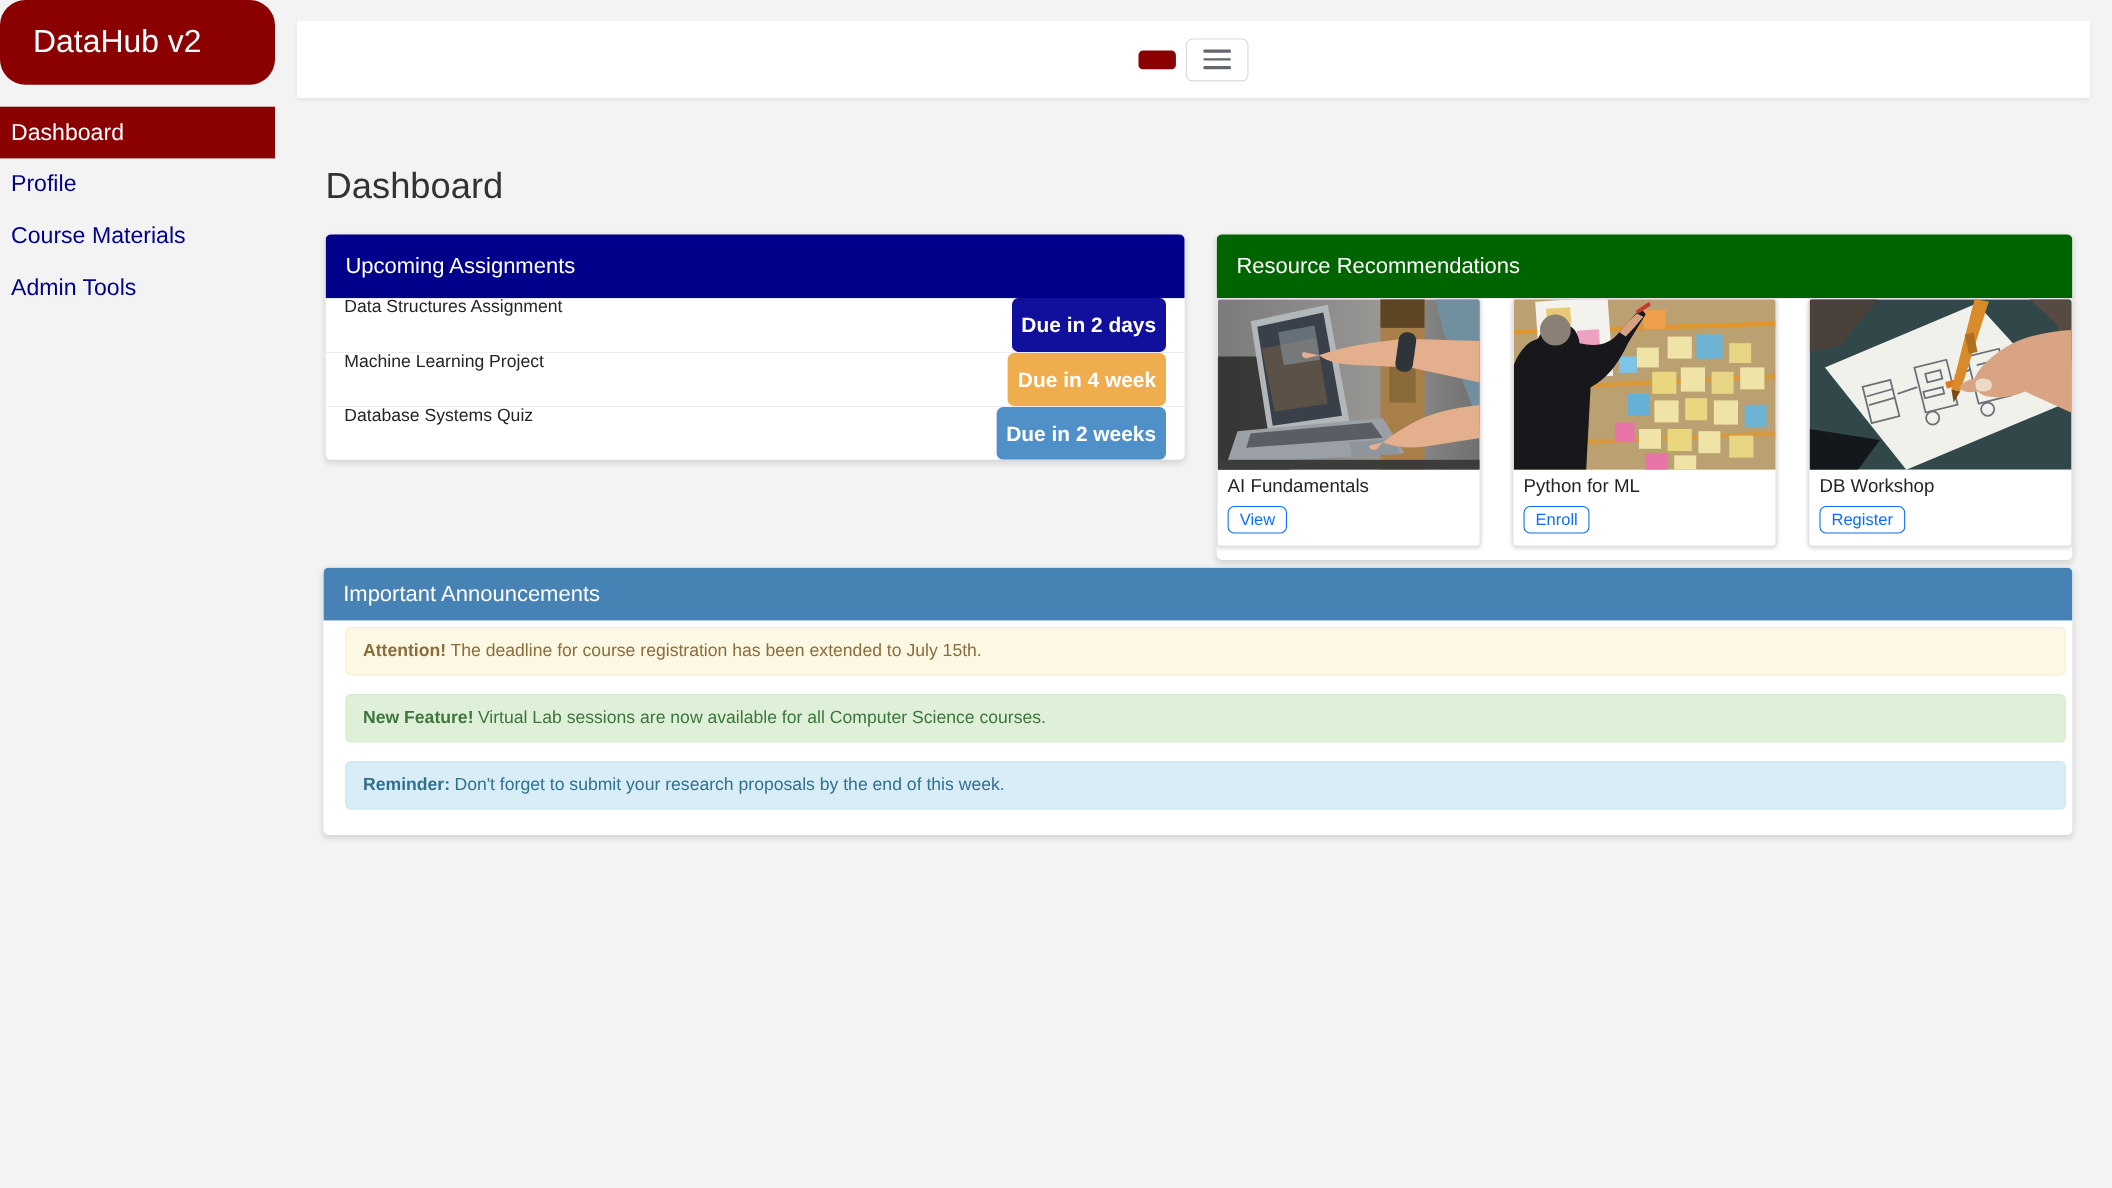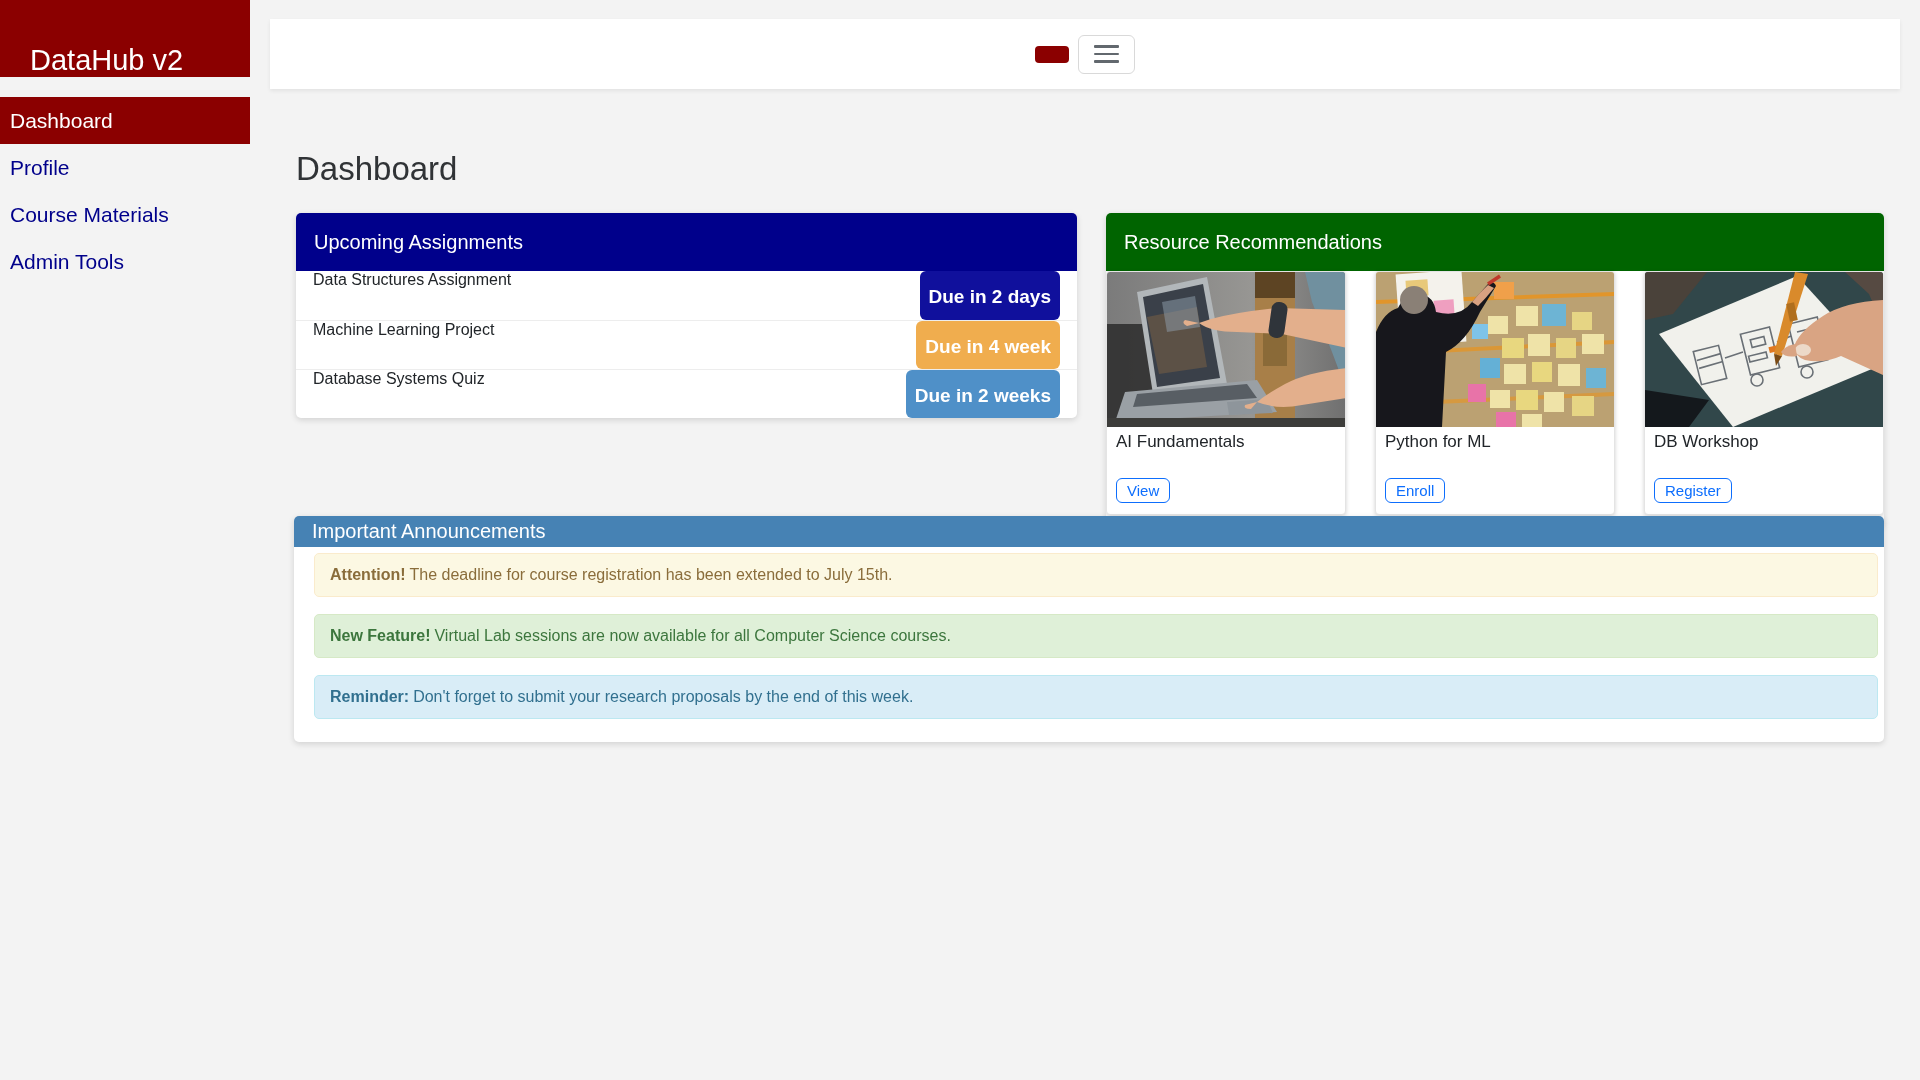--- a/index.html
+++ b/index.html
@@ -8,21 +8,21 @@
     position: relative;
     background: #f3f3f3;
     font-family: "Liberation Sans", "DejaVu Sans", sans-serif;
     color: #212529;
     overflow: hidden;
   }
 
   
   .sidebar-header {
     position: absolute; left: 0; top: 0; width: 250px; height: 77px;
-    background: #8B0000; display: flex; align-items: flex-end; padding-left: 30px;
+    background: #8B0000; display: flex; align-items: center; padding-left: 30px; border-radius: 23px;
   }
   .sidebar-header .brand { color: #ffffff; font-size: 29px; font-weight: 400; }
   .side-nav { position: absolute; left: 0; top: 97px; width: 250px; list-style: none; }
   .side-nav li { height: 47px; display: flex; align-items: center; padding-left: 10px; cursor: pointer; }
   .side-nav li .nav-label { font-size: 21px; color: #00008B; }
   .side-nav li.active { background: #8B0000; }
   .side-nav li.active .nav-label { color: #ffffff; }
 
   
   .topbar {
@@ -62,30 +62,30 @@
   
   .resources-card { position: absolute; left: 1106px; top: 213px; width: 778px; }
   .resources-card .card-header { background: #006400; }
   .resources-row { display: flex; gap: 29px; padding: 0 0 12px 0; }
   .resource-card {
     width: 240px; background: #fff; border: 1px solid #e4e4e4; border-radius: 4px;
     box-shadow: 0 1px 4px rgba(0,0,0,0.18); overflow: hidden;
   }
   .resource-card svg { display: block; width: 240px; height: 155px; }
   .resource-body { padding: 5px 9px 11px 9px; }
-  .resource-title { font-size: 17px; font-weight: 400; margin-bottom: 26px; color: #212529; }
+  .resource-title { font-size: 17px; font-weight: 400; margin-bottom: 8px; color: #212529; }
   .btn-outline {
     display: inline-block; background: #fff; border: 1px solid #0d6efd; color: #0d6efd;
     font-size: 15px; padding: 3px 10px; border-radius: 6px; cursor: pointer;
     font-family: "Liberation Sans", "DejaVu Sans", sans-serif;
   }
 
   
   .announcements-card { position: absolute; left: 294px; top: 516px; width: 1590px; }
-  .announcements-card .card-header { background: #4682B4; height: 31px; }
+  .announcements-card .card-header { background: #4682B4; height: 48px; }
   .announce-body { padding: 6px 6px 23px 20px; border-radius: 18px; }
   .alert {
     border-radius: 5px; padding: 12px 15px; font-size: 16px; margin-bottom: 17px; border: 1px solid transparent;
   }
   .alert:last-child { margin-bottom: 0; }
   .alert .lead { font-weight: bold; margin-right: 4px; }
   .alert-warning { background: #fcf8e3; border-color: #faebcc; color: #8a6d3b; }
   .alert-success { background: #dff0d8; border-color: #d6e9c6; color: #3c763d; }
   .alert-info    { background: #d9edf7; border-color: #bce8f1; color: #31708f; }
 </style>

